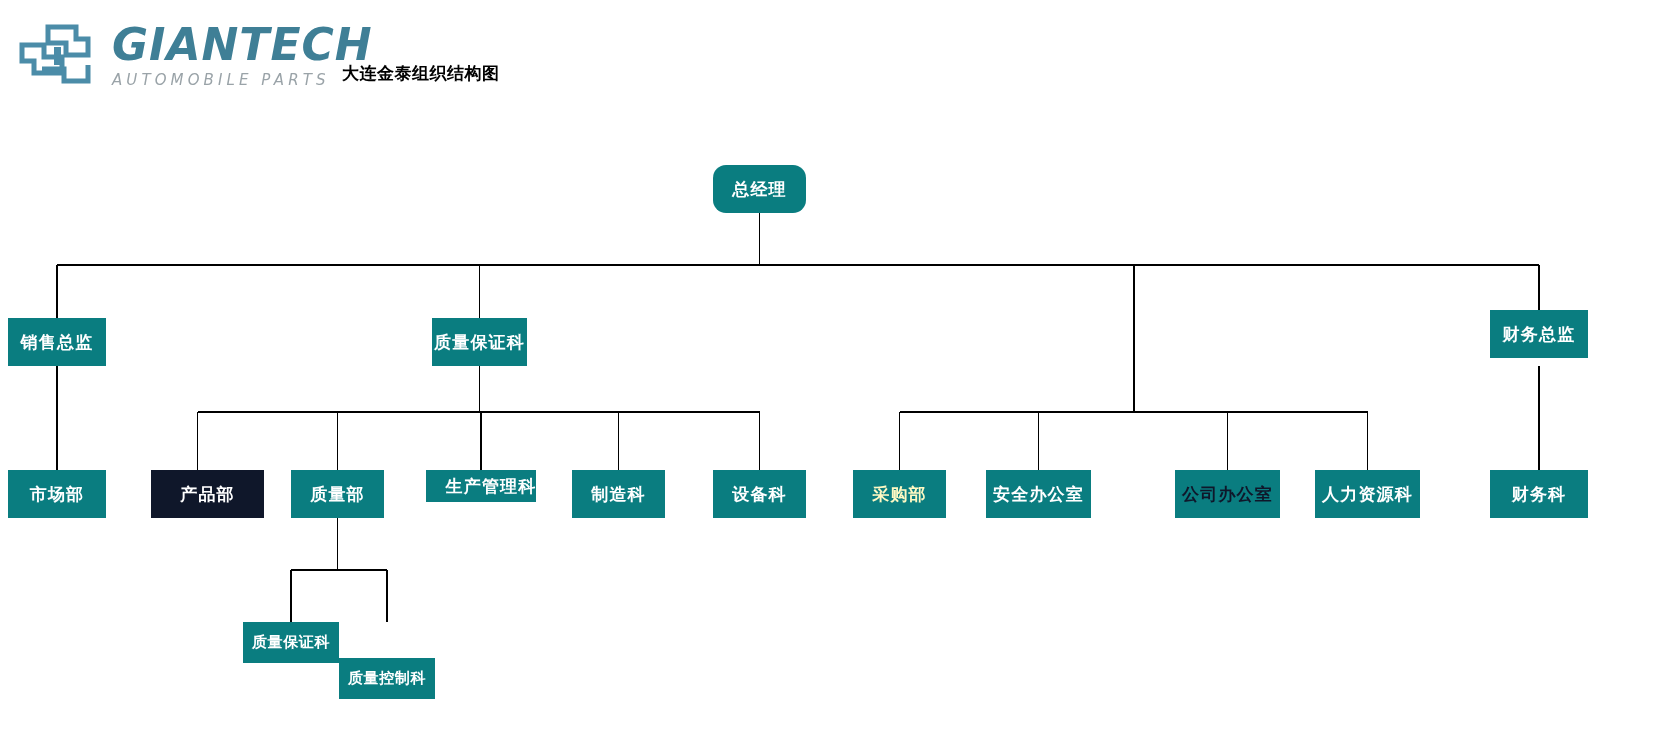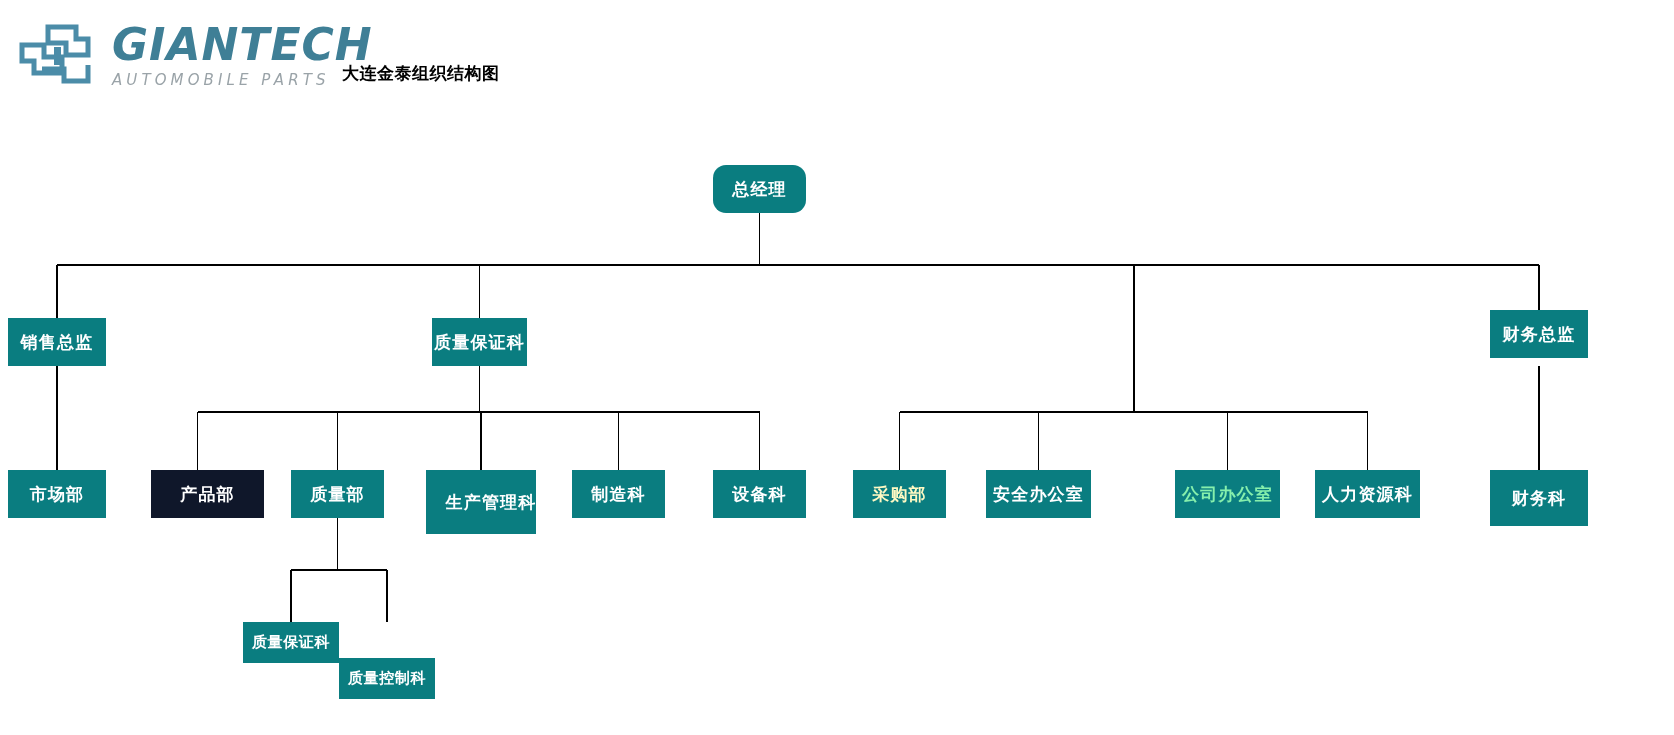--- a/index.html
+++ b/index.html
@@ -184,42 +184,42 @@
         </div>
         <div class="node" style="left: 8px; top: 470px; width: 98px; height: 48px; background: rgb(10, 125, 128); color: rgb(255, 255, 255);">
           <span>市场部</span>
         </div>
         <div class="node" style="left: 151px; top: 470px; width: 113px; height: 48px; background: #0f172a; color: rgb(255, 255, 255);">
           <span>产品部</span>
         </div>
         <div class="node" style="left: 291px; top: 470px; width: 93px; height: 48px; background: rgb(10, 125, 128); color: rgb(255, 255, 255);">
           <span>质量部</span>
         </div>
-        <div class="node" style="left: 426px; top: 470px; width: 110px; height: 64px; background: rgb(10, 125, 128); color: rgb(255, 255, 255); padding-left: 24px;">
+        <div class="node" style="left: 426px; top: 470px; width: 110px; height: 32px; background: rgb(10, 125, 128); color: rgb(255, 255, 255); padding-left: 24px;">
           <span>生产管理科</span>
         </div>
         <div class="node" style="left: 572px; top: 470px; width: 93px; height: 48px; background: rgb(10, 125, 128); color: rgb(255, 255, 255);">
           <span>制造科</span>
         </div>
         <div class="node" style="left: 713px; top: 470px; width: 93px; height: 48px; background: rgb(10, 125, 128); color: rgb(255, 255, 255);">
           <span>设备科</span>
         </div>
         <div class="node" style="left: 853px; top: 470px; width: 93px; height: 48px; background: rgb(10, 125, 128); color: #fef9c3;">
           <span>采购部</span>
         </div>
         <div class="node" style="left: 986px; top: 470px; width: 105px; height: 48px; background: rgb(10, 125, 128); color: rgb(255, 255, 255);">
           <span>安全办公室</span>
         </div>
-        <div class="node" style="left: 1175px; top: 470px; width: 105px; height: 48px; background: rgb(10, 125, 128); color: #86efac;">
+        <div class="node" style="left: 1175px; top: 470px; width: 105px; height: 48px; background: rgb(10, 125, 128); color: #0f172a;">
           <span>公司办公室</span>
         </div>
         <div class="node" style="left: 1315px; top: 470px; width: 105px; height: 48px; background: rgb(10, 125, 128); color: rgb(255, 255, 255);">
           <span>人力资源科</span>
         </div>
-        <div class="node" style="left: 1490px; top: 470px; width: 98px; height: 56px; background: rgb(10, 125, 128); color: rgb(255, 255, 255);">
+        <div class="node" style="left: 1490px; top: 470px; width: 98px; height: 48px; background: rgb(10, 125, 128); color: rgb(255, 255, 255);">
           <span>财务科</span>
         </div>
         <div class="node" style="left: 243px; top: 622px; width: 96px; height: 41px; background: rgb(10, 125, 128); color: rgb(255, 255, 255); font-size: 15px; letter-spacing: 0.6px;">
           <span>质量保证科</span>
         </div>
         <div class="node" style="left: 339px; top: 622px; width: 96px; height: 41px; background: rgb(10, 125, 128); color: rgb(255, 255, 255); font-size: 15px; letter-spacing: 0.6px; margin-top: 36px;">
           <span>质量控制科</span>
         </div>
       </div>
   </div>

